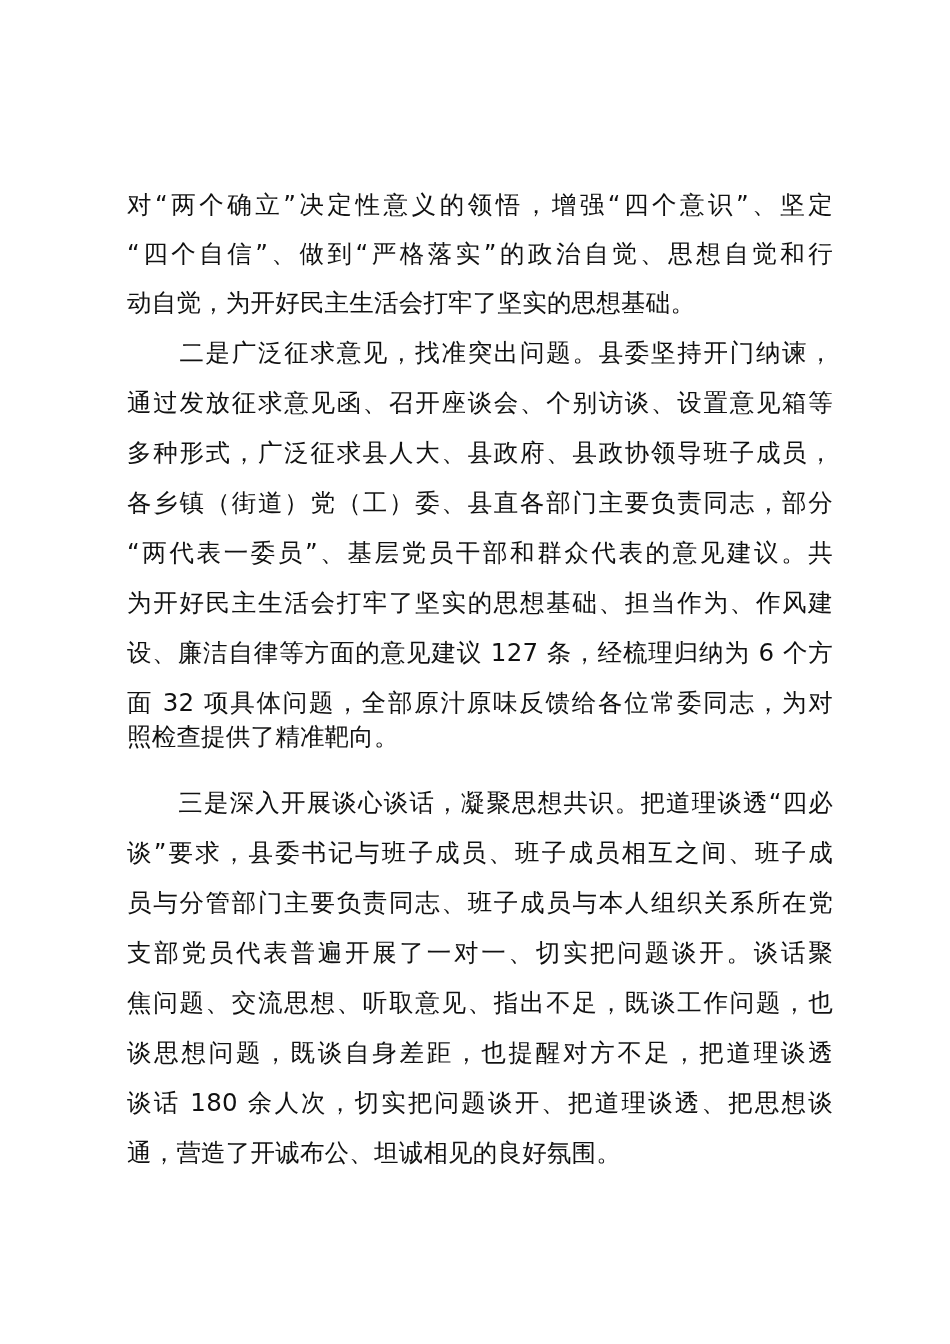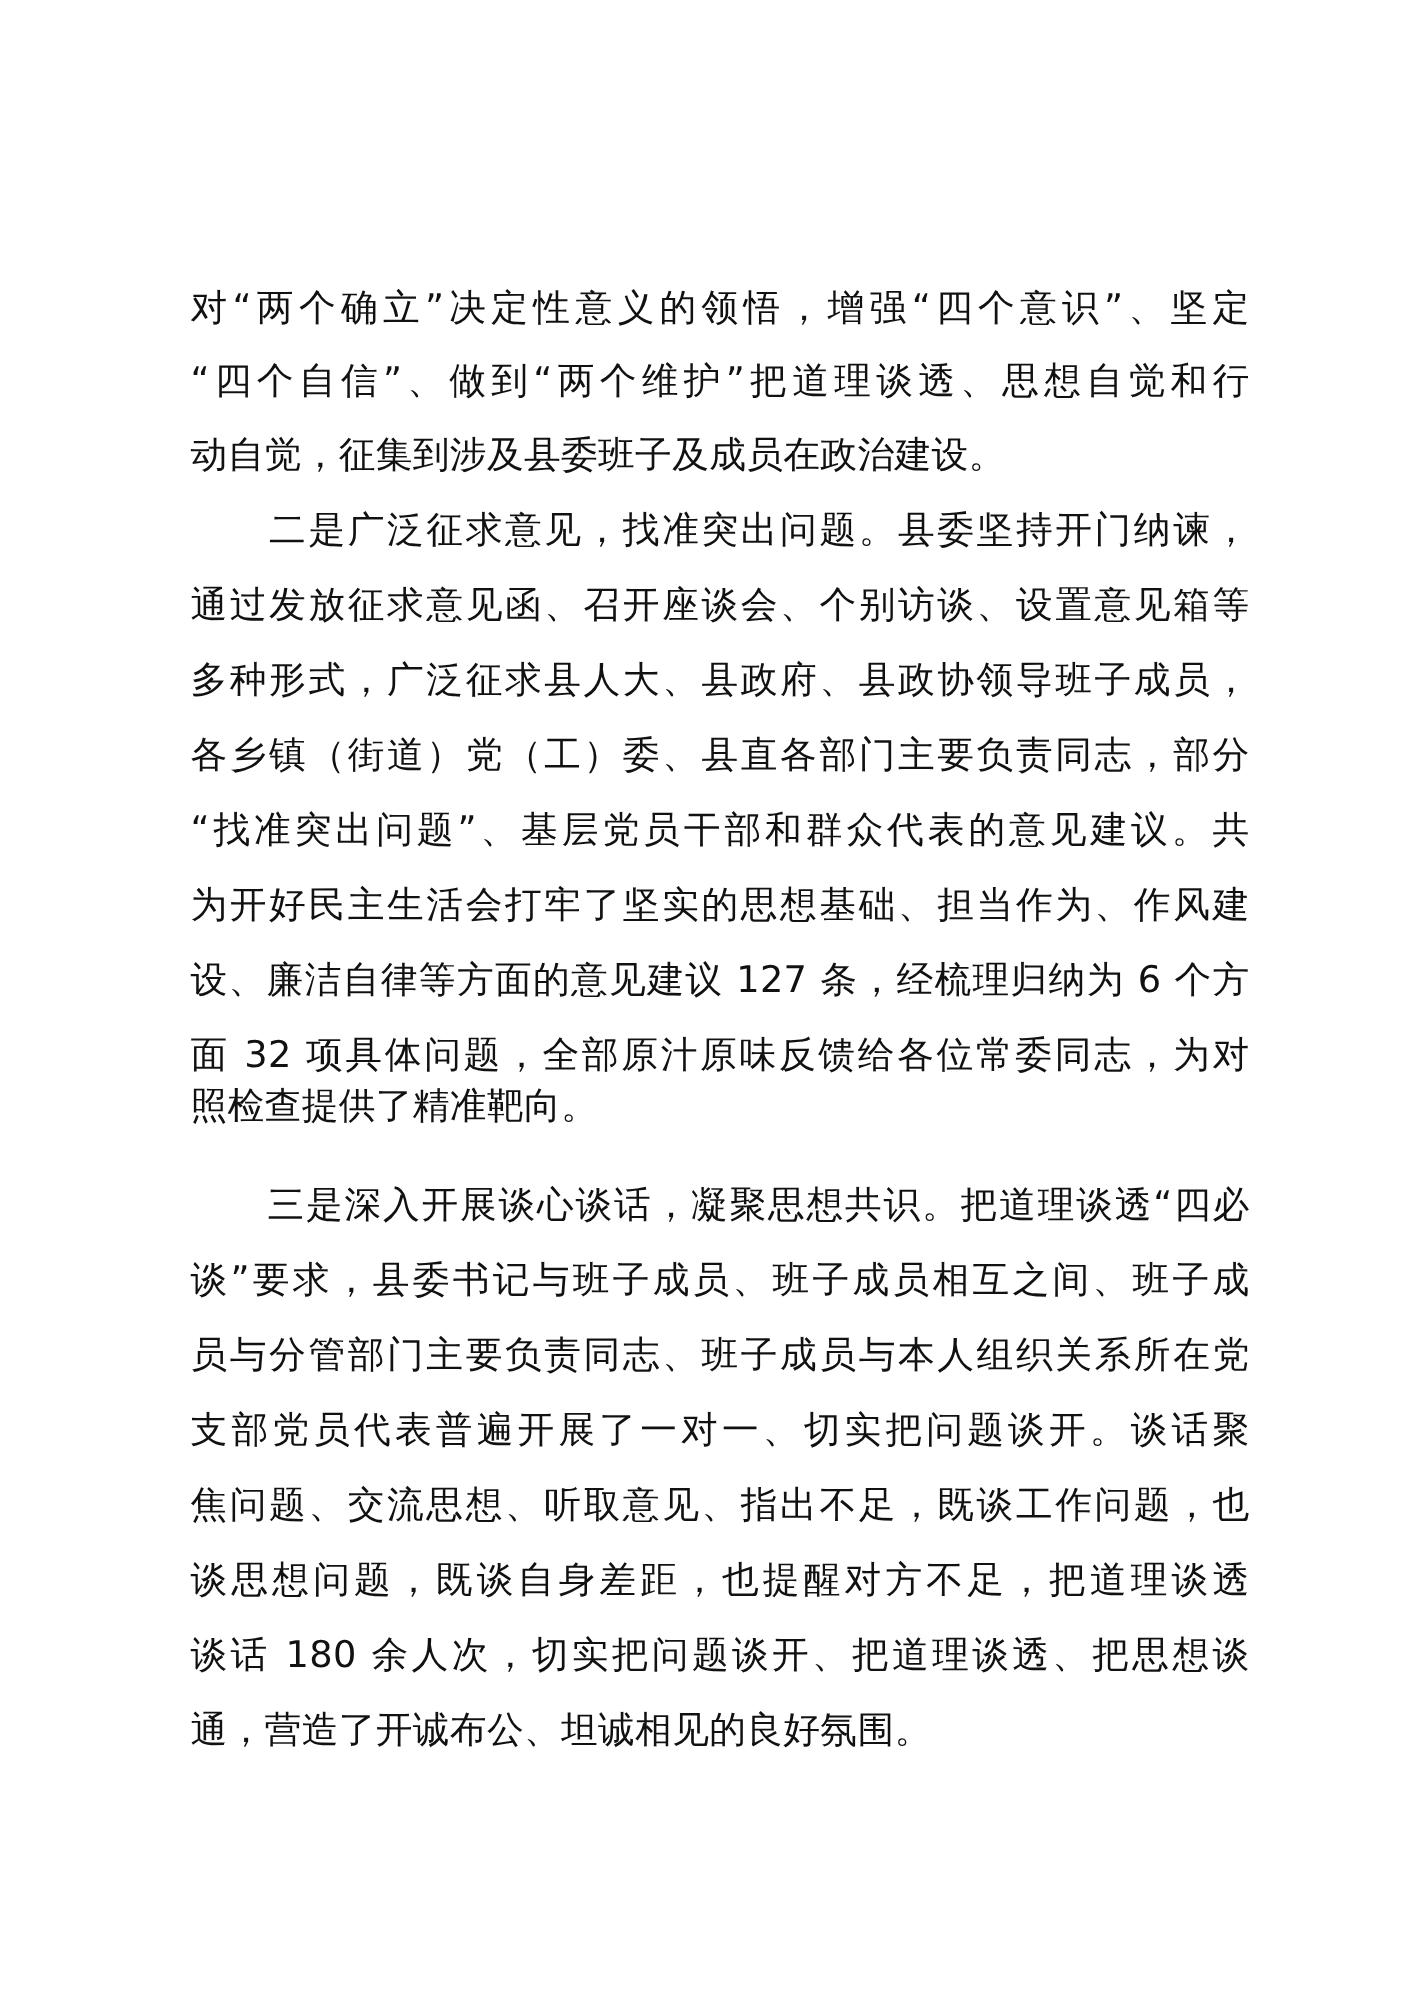--- a/index.html
+++ b/index.html
@@ -38,30 +38,30 @@
       text-align-last: justify;
     }
   </style>
 </head>
 <body>
 
 <div class="page">
 
   <div class="paragraph">
     <div class="line justify" style="top:180px">对“两个确立”决定性意义的领悟，增强“四个意识”、坚定</div>
-    <div class="line justify" style="top:229px">“四个自信”、做到“两个维护”把道理谈透、思想自觉和行</div>
-    <div class="line" style="top:278px">动自觉，征集到涉及县委班子及成员在政治建设。</div>
+    <div class="line justify" style="top:229px">“四个自信”、做到“严格落实”的政治自觉、思想自觉和行</div>
+    <div class="line" style="top:278px">动自觉，为开好民主生活会打牢了坚实的思想基础。</div>
   </div>
 
   <div class="paragraph">
     <div class="line justify" style="top:328px">　　二是广泛征求意见，找准突出问题。县委坚持开门纳谏，</div>
     <div class="line justify" style="top:378px">通过发放征求意见函、召开座谈会、个别访谈、设置意见箱等</div>
     <div class="line justify" style="top:428px">多种形式，广泛征求县人大、县政府、县政协领导班子成员，</div>
     <div class="line justify" style="top:478px">各乡镇（街道）党（工）委、县直各部门主要负责同志，部分</div>
-    <div class="line justify" style="top:528px">“找准突出问题”、基层党员干部和群众代表的意见建议。共</div>
+    <div class="line justify" style="top:528px">“两代表一委员”、基层党员干部和群众代表的意见建议。共</div>
     <div class="line justify" style="top:578px">为开好民主生活会打牢了坚实的思想基础、担当作为、作风建</div>
     <div class="line justify" style="top:628px">设、廉洁自律等方面的意见建议 127 条，经梳理归纳为 6 个方</div>
     <div class="line justify" style="top:678px">面 32 项具体问题，全部原汁原味反馈给各位常委同志，为对</div>
     <div class="line" style="top:712px">照检查提供了精准靶向。</div>
   </div>
 
   <div class="paragraph">
     <div class="line justify" style="top:778px">　　三是深入开展谈心谈话，凝聚思想共识。把道理谈透“四必</div>
     <div class="line justify" style="top:828px">谈”要求，县委书记与班子成员、班子成员相互之间、班子成</div>
     <div class="line justify" style="top:878px">员与分管部门主要负责同志、班子成员与本人组织关系所在党</div>

